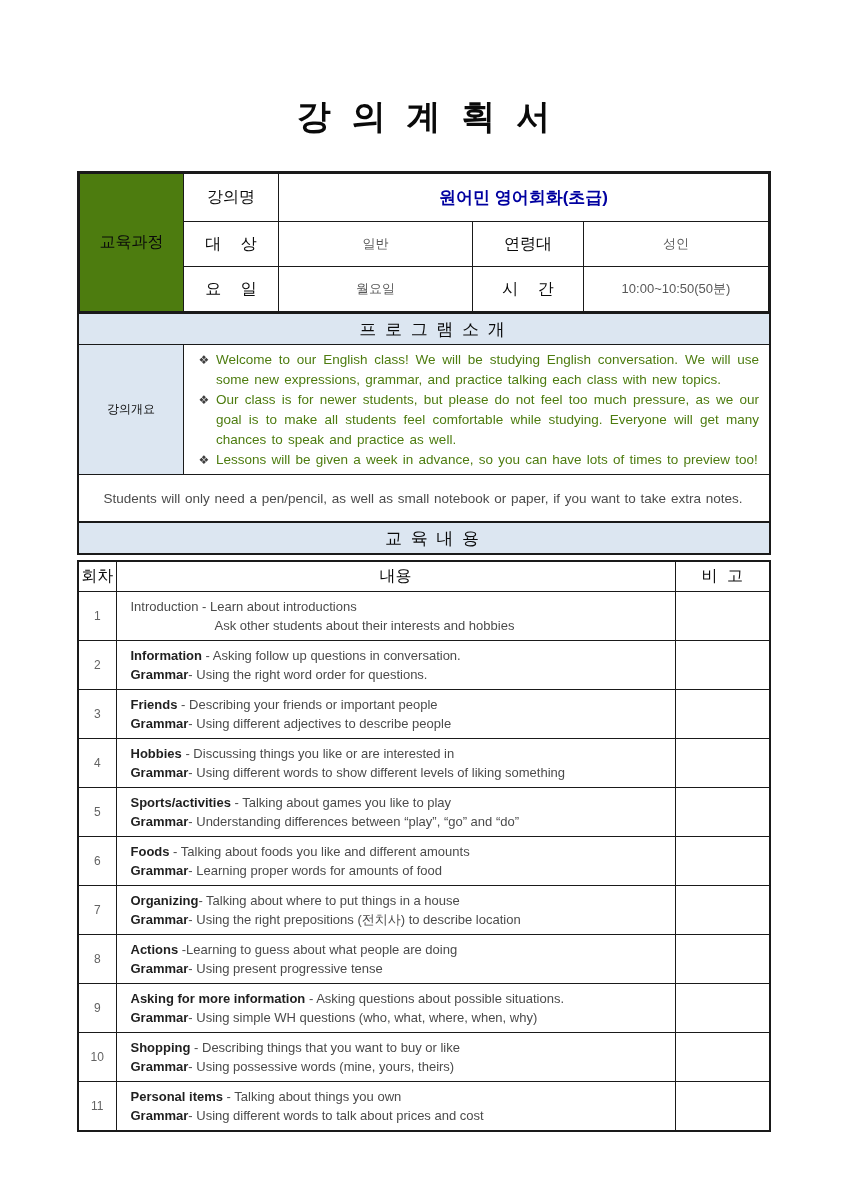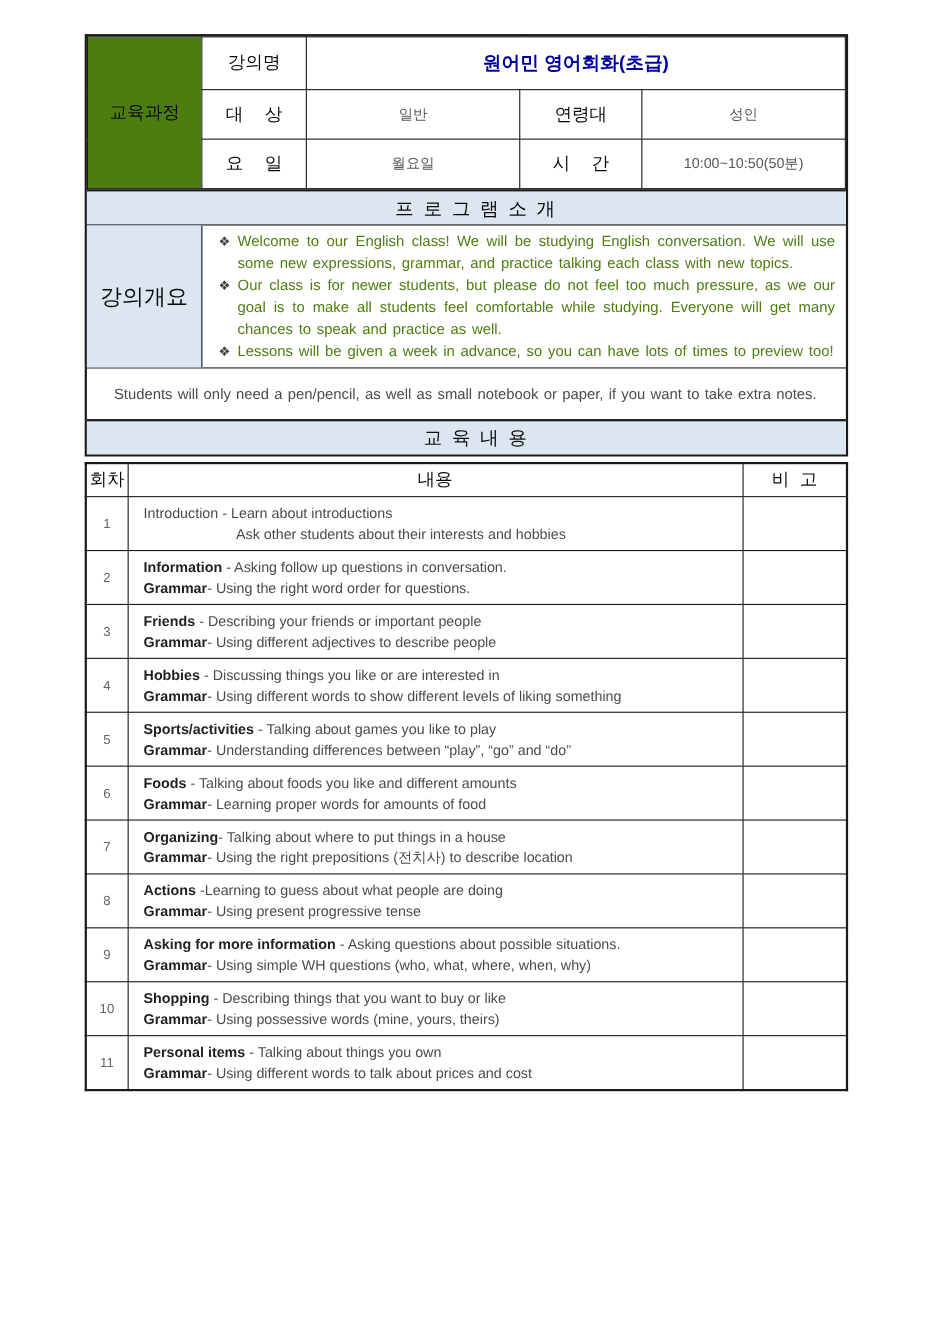--- a/index.html
+++ b/index.html
@@ -50,21 +50,21 @@
     font-size: 17px; word-spacing: 4px; color: #0a0a0a; padding-left: 16px;
   }
   .sec-header.last { border-bottom: 0; }
 
   .split-row { display: flex; border-bottom: 1px solid #1a1a1a; }
   .side-label {
     flex: 0 0 104px; width: 104px;
     background: #dce6f1;
     border-right: 1px solid #1a1a1a;
     display: flex; align-items: center; justify-content: center;
-    font-size: 20px; color: #0a0a0a;
+    font-size: 12px; color: #0a0a0a;
   }
   .spread-sm { word-spacing: 5px; }
   .overview-body { flex: 1; padding: 5px 10px 4px 8px; }
   .bullet-item { display: flex; }
   .bullet-glyph {
     flex: 0 0 24px; width: 24px; text-align: center;
     font-size: 12px; color: #3f3f3f; padding-top: 3px;
   }
   .bullet-text {
     flex: 1; font-size: 13.5px; line-height: 20px;
@@ -99,20 +99,21 @@
   td.cell-content { padding: 5px 6px 5px 14px; }
   .cline { font-size: 13px; line-height: 19px; color: #4b4b4b; white-space: nowrap; }
   .cline .bold-part { font-weight: 700; color: #1f1f1f; }
   .cline.indent { padding-left: 84px; }
 </style>
 </head>
 <body>
 
 <div>
 
+  <h1 class="doc-title">강 의 계 획 서</h1>
 
   <div class="doc">
 
     <div class="block-a">
 
       <table class="info-table">
         <colgroup>
           <col style="width:104px">
             <col style="width:95px">
             <col style="width:194px">

